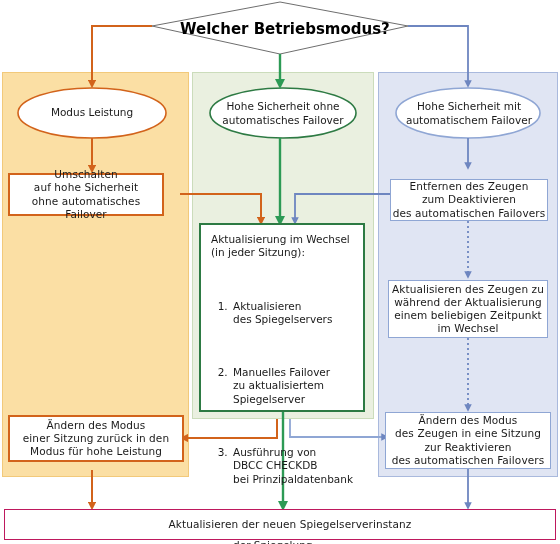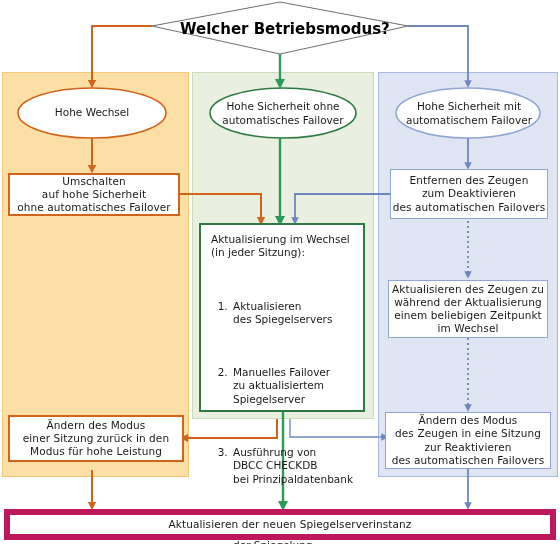--- a/index.html
+++ b/index.html
@@ -49,21 +49,21 @@
     align-items: center;
     justify-content: center;
     text-align: center;
     font-size: 10.5px;
     line-height: 13.2px;
     color: #1a1a1a;
     letter-spacing: 0.1px;
   }
   .node-orange { border: 2px solid #d2631b; }
   .node-blue   { border: 1px solid #8fa6d4; }
-  .node-gray   { border: 6px solid #be185d; padding-left: 20px; }
+  .node-gray   { border: 1px solid #be185d; padding-left: 20px; }
 
   .diamond-label {
     position: absolute;
     font-size: 15px;
     font-weight: bold;
     color: #000000;
     text-align: center;
     white-space: nowrap;
   }
   .ellipse-label {
@@ -157,32 +157,32 @@
     <path d="M 468,338 L 468,408" fill="none" stroke="#6e86c0" stroke-width="1.8" stroke-dasharray="2 3" marker-end="url(#ah-blue)"></path>
 
     <path d="M 290,419 L 290,437 L 385,437" fill="none" stroke="#8fa6d4" stroke-width="1.8" marker-end="url(#ah-blue)"></path>
 
     <path d="M 468,468 L 468,506" fill="none" stroke="#6e86c0" stroke-width="1.8" marker-end="url(#ah-blue)"></path>
   </svg>
 
   <div class="diamond-label" style="left:180px; top:20px; width:200px;">Welcher Betriebsmodus?</div>
 
   <div class="ellipse-label" style="left:30px; top:100px; width:124px; height:26px;">
-    <span>Hohe Wechsel</span>
+    <span>Modus Leistung</span>
   </div>
   <div class="ellipse-label" style="left:400px; top:99px; width:138px; height:29px; flex-direction:column;">
     <span class="nowrapline">Hohe Sicherheit mit</span>
     <span class="nowrapline">automatischem Failover</span>
   </div>
   <div class="ellipse-label" style="left:214px; top:99px; width:138px; height:29px; flex-direction:column;">
     <span class="nowrapline">Hohe Sicherheit ohne</span>
     <span class="nowrapline">automatisches Failover</span>
   </div>
 
-  <div class="node node-orange" style="left:8px; top:173px; width:172px; height:43px; flex-direction:column;">
+  <div class="node node-orange" style="left:8px; top:173px; width:156px; height:43px; flex-direction:column;">
     <span class="nowrapline">Umschalten</span>
     <span class="nowrapline">auf hohe Sicherheit</span>
     <span class="nowrapline">ohne automatisches Failover</span>
   </div>
 
   <div class="node node-orange" style="left:8px; top:415px; width:176px; height:47px; flex-direction:column;">
     <span class="nowrapline">Ändern des Modus</span>
     <span class="nowrapline">einer Sitzung zurück in den</span>
     <span class="nowrapline">Modus für hohe Leistung</span>
   </div>
@@ -207,21 +207,21 @@
         <span class="nowrapline">DBCC CHECKDB</span>
         <span class="nowrapline">bei Prinzipaldatenbank</span>
       </li>
       <li>
         <span class="nowrapline">Fortsetzen</span>
         <span class="nowrapline">der Spiegelung</span>
       </li>
     </ol>
   </div>
 
-  <div class="node node-blue" style="left:390px; top:169px; width:158px; height:50px; flex-direction:column;">
+  <div class="node node-blue" style="left:390px; top:179px; width:158px; height:42px; flex-direction:column;">
     <span class="nowrapline">Entfernen des Zeugen</span>
     <span class="nowrapline">zum Deaktivieren</span>
     <span class="nowrapline">des automatischen Failovers</span>
   </div>
 
   <div class="node node-blue" style="left:388px; top:280px; width:160px; height:58px; flex-direction:column;">
     <span class="nowrapline">Aktualisieren des Zeugen zu</span>
     <span class="nowrapline">während der Aktualisierung</span>
     <span class="nowrapline">einem beliebigen Zeitpunkt</span>
     <span class="nowrapline">im Wechsel</span>

